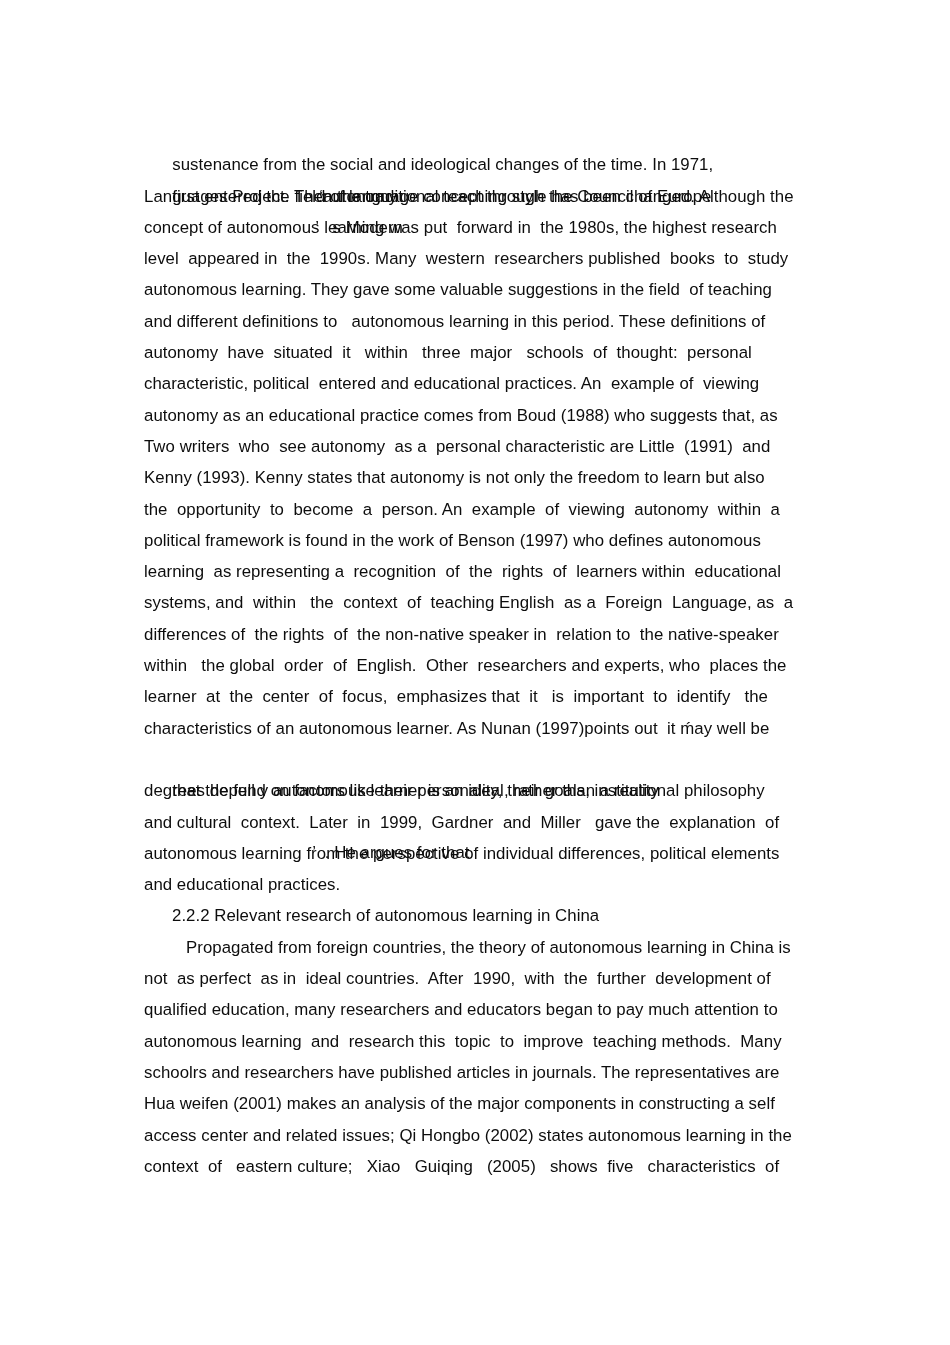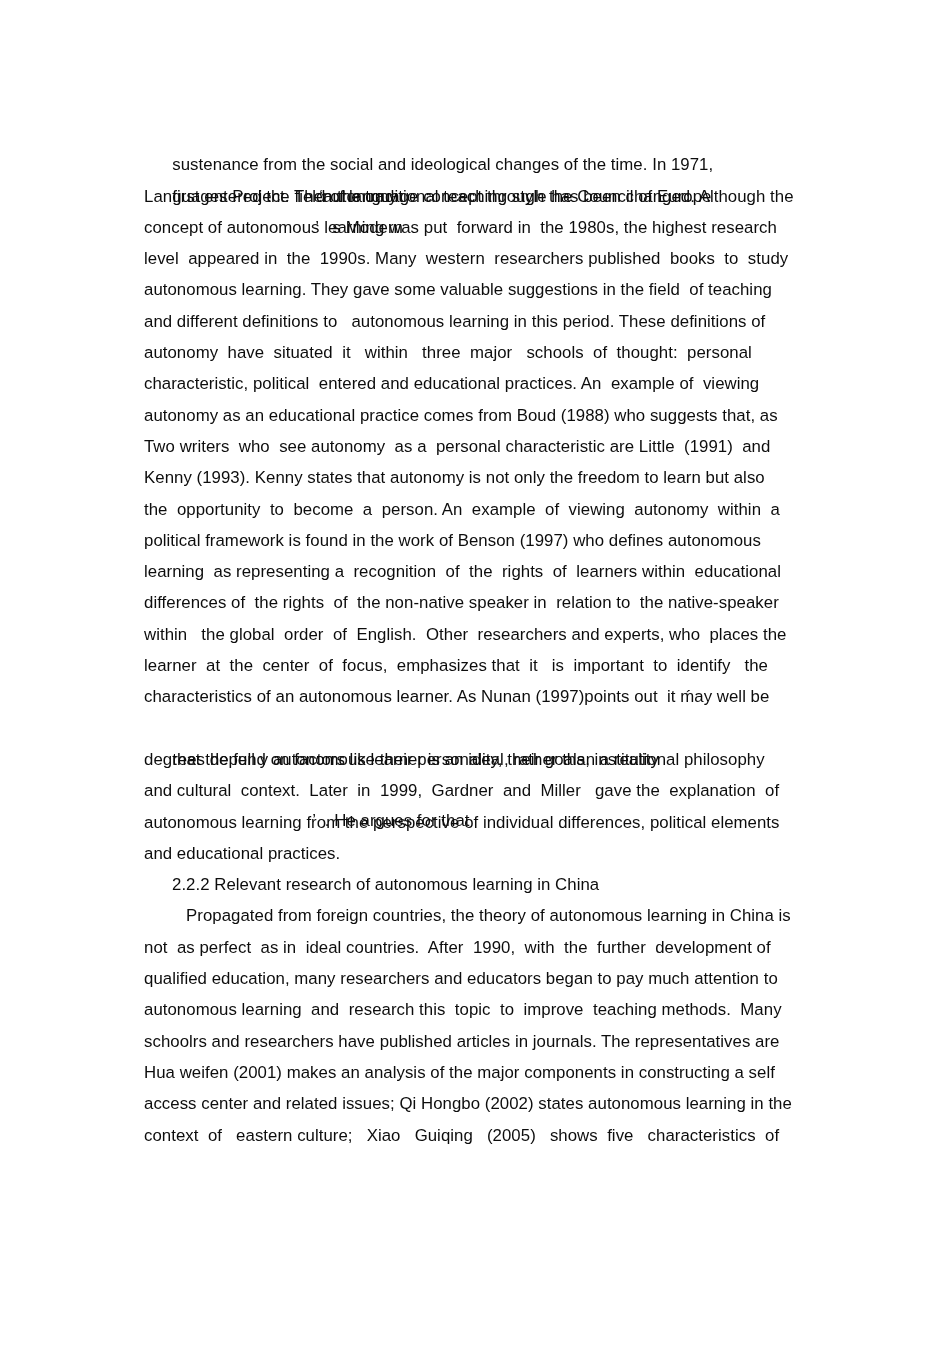--- a/index.html
+++ b/index.html
@@ -66,20 +66,21 @@
     <div class="line">autonomous learning. They gave some valuable suggestions in the field  of teaching</div>
     <div class="line">and different definitions to   autonomous learning in this period. These definitions of</div>
     <div class="line">autonomy  have  situated  it   within   three  major   schools  of  thought:  personal</div>
     <div class="line">characteristic, political  entered and educational practices. An  example of  viewing</div>
     <div class="line">autonomy as an educational practice comes from Boud (1988) who suggests that, as</div>
     <div class="line">Two writers  who  see autonomy  as a  personal characteristic are Little  (1991)  and</div>
     <div class="line">Kenny (1993). Kenny states that autonomy is not only the freedom to learn but also</div>
     <div class="line">the  opportunity  to  become  a  person. An  example  of  viewing  autonomy  within  a</div>
     <div class="line">political framework is found in the work of Benson (1997) who defines autonomous</div>
     <div class="line">learning  as representing a  recognition  of  the  rights  of  learners within  educational</div>
+    <div class="line">systems, and  within   the  context  of  teaching English  as a  Foreign  Language, as  a</div>
     <div class="line">differences of  the rights  of  the non-native speaker in  relation to  the native-speaker</div>
     <div class="line">within   the global  order  of  English.  Other  researchers and experts, who  places the</div>
     <div class="line">learner  at  the  center  of  focus,  emphasizes that  it   is  important  to  identify   the</div>
     <div class="line">characteristics of an autonomous learner. As Nunan (1997)points out  it ḿay well be</div>
 
     <div class="line">
       <span class="overflow-seg">that the full y autonomous learner is an ideal, rather than a reality</span>
       <span class="overflow-seg" style="padding-left:140px;margin-top:30px;">’  . He argues for that</span>
     </div>
 

